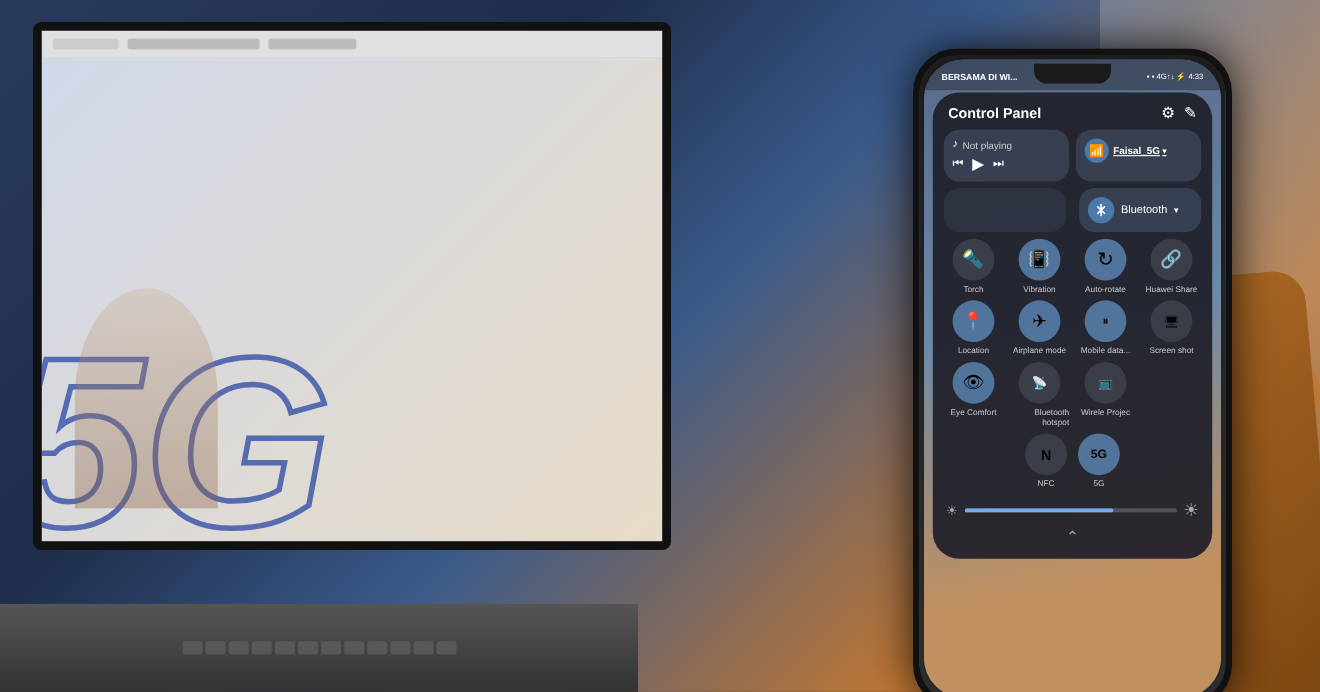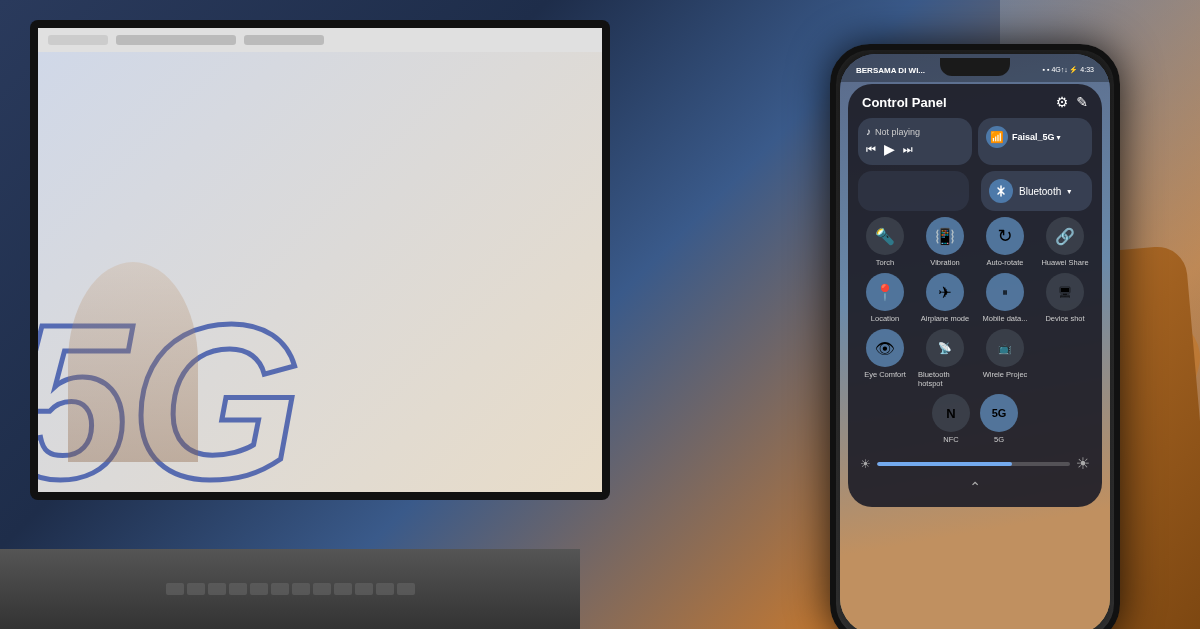--- a/index.html
+++ b/index.html
@@ -281,21 +281,21 @@
       background: rgba(100, 150, 200, 0.7);
     }
 
     .toggle-circle.inactive {
       background: rgba(60, 65, 75, 0.9);
     }
 
     .toggle-label {
       font-size: 7.5px;
       color: #ccc;
-      text-align: left;
+      text-align: right;
     }
 
     
     .brightness-row {
       display: flex;
       align-items: center;
       gap: 6px;
       padding: 4px 2px;
     }
 
@@ -455,21 +455,21 @@
             <div class="media-controls">
               <span class="media-btn">⏮</span>
               <span class="media-btn" style="font-size:14px;">▶</span>
               <span class="media-btn">⏭</span>
             </div>
           </div>
 
           <div class="wifi-card">
             <div class="wifi-card-top">
               <div class="wifi-icon-circle">📶</div>
-              <div style="display:flex; align-items:flex-end; gap:2px;">
+              <div style="display:flex; align-items:flex-end; gap:2px;text-decoration:underline;">
                 <span class="wifi-name">Faisal_5G</span>
                 <span style="color:white; font-size:8px;">▾</span>
               </div>
             </div>
           </div>
         </div>
 
         <div style="display:grid; grid-template-columns:1fr 1fr; gap:12px; margin-bottom:6px;">
           <div style="background:rgba(60,70,90,0.4); border-radius:14px;"></div>
           <div class="bt-card">
@@ -509,21 +509,21 @@
           <div class="toggle-item">
             <div class="toggle-circle active">✈</div>
             <span class="toggle-label">Airplane mode</span>
           </div>
           <div class="toggle-item">
             <div class="toggle-circle active" style="font-size:11px;">⏸</div>
             <span class="toggle-label">Mobile data...</span>
           </div>
           <div class="toggle-item">
             <div class="toggle-circle inactive" style="font-size:11px;">🖥</div>
-            <span class="toggle-label">Device shot</span>
+            <span class="toggle-label">Screen shot</span>
           </div>
 
           <div class="toggle-item">
             <div class="toggle-circle active">👁</div>
             <span class="toggle-label">Eye Comfort</span>
           </div>
           <div class="toggle-item">
             <div class="toggle-circle inactive" style="font-size:11px;">📡</div>
             <span class="toggle-label">Bluetooth hotspot</span>
           </div>

